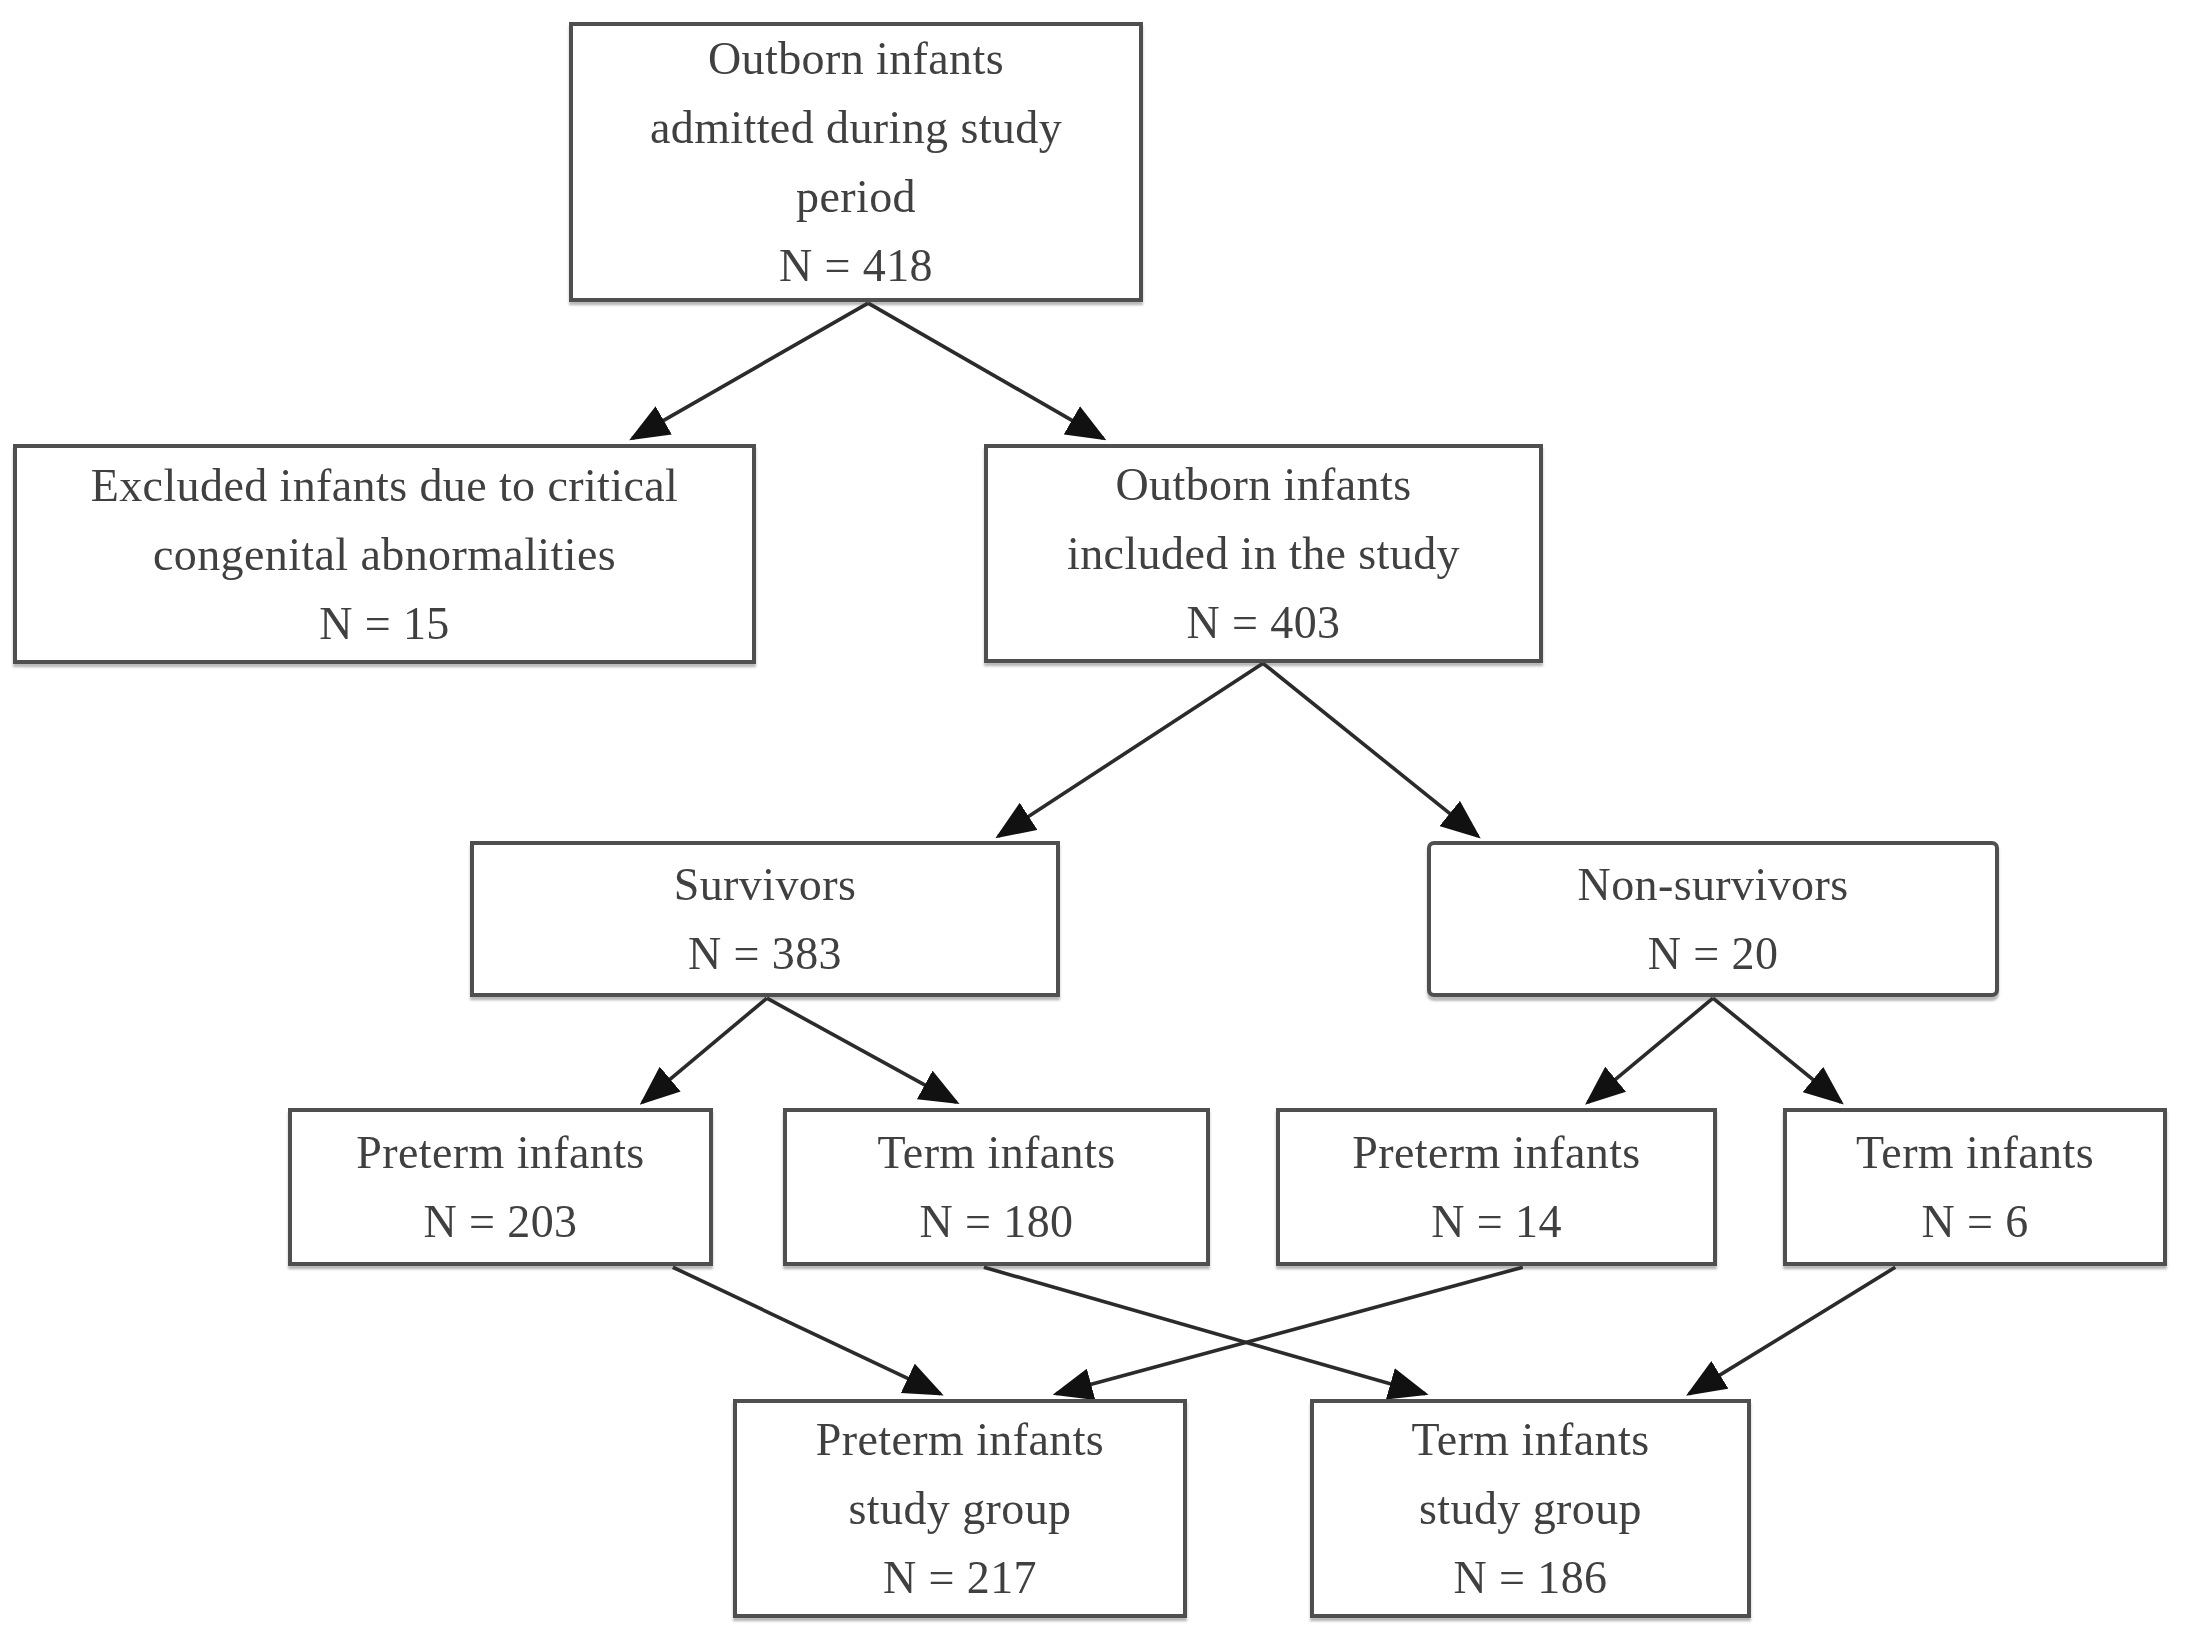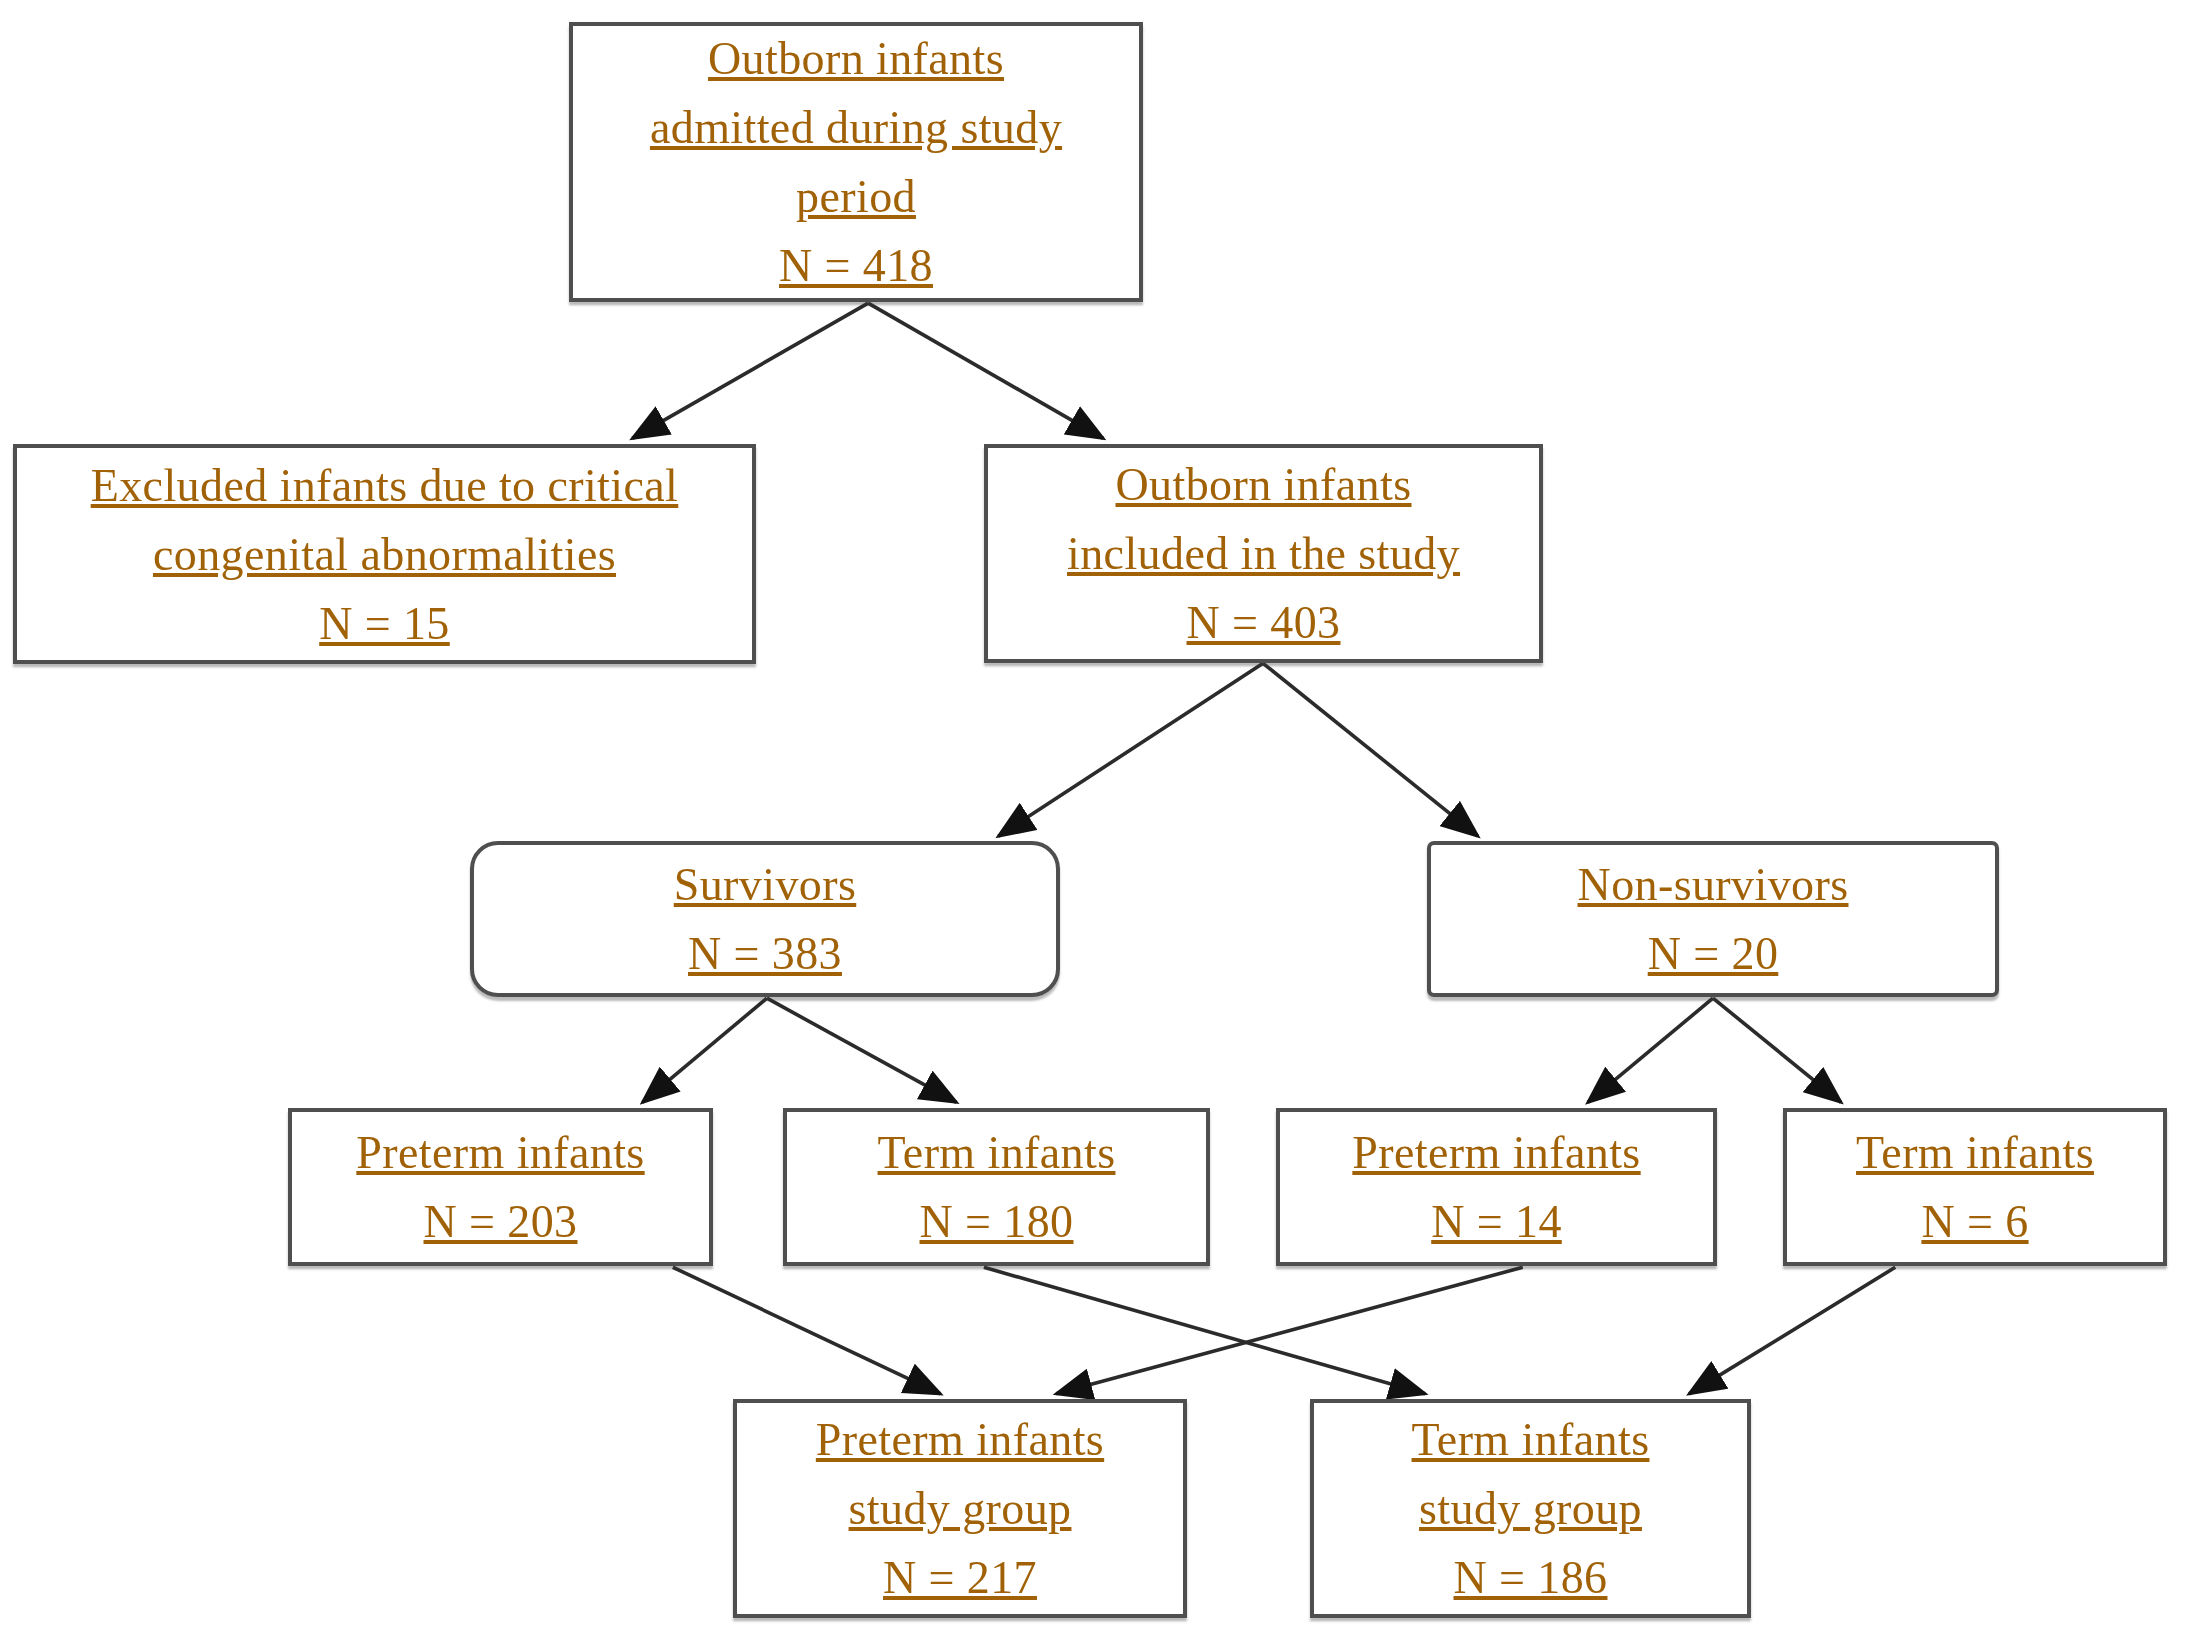--- a/index.html
+++ b/index.html
@@ -24,30 +24,29 @@
     display: flex;
     align-items: center;
     justify-content: center;
     text-align: center;
     box-sizing: border-box;
   }
   .node .node-text {
     white-space: pre-line;
     font-size: 46px;
     line-height: 1.5;
-    color: #a16207;
+    color: #404040;
     letter-spacing: 0.4px;
     padding: 0 13px;
-    text-decoration: underline;
   }
   
   #node-admitted            { left: 569px;  top: 22px;   width: 574px; height: 280px; }
   #node-excluded            { left: 13px;   top: 444px;  width: 743px; height: 220px; align-items: center; }
   #node-included            { left: 984px; top: 444px;  width: 559px; height: 219px; }
-  #node-survivors           { left: 470px;  top: 841px; width: 590px; height: 156px; border-radius: 28px; }
+  #node-survivors           { left: 470px;  top: 841px; width: 590px; height: 156px; }
   #node-non-survivors       { left: 1427px; top: 841px; width: 572px; height: 156px; border-radius: 7px; }
   #node-preterm-survivors   { left: 288px;  top: 1108px; width: 425px; height: 158px; }
   #node-term-survivors      { left: 783px; top: 1108px; width: 427px; height: 158px; }
   #node-preterm-nonsurvivors{ left: 1276px; top: 1108px; width: 441px; height: 158px; }
   #node-term-nonsurvivors   { left: 1783px; top: 1108px; width: 384px; height: 158px; }
   #node-preterm-study-group { left: 733px; top: 1399px; width: 454px; height: 219px; }
   #node-term-study-group    { left: 1310px; top: 1399px; width: 441px; height: 219px; }
 </style>
 </head>
 <body>

